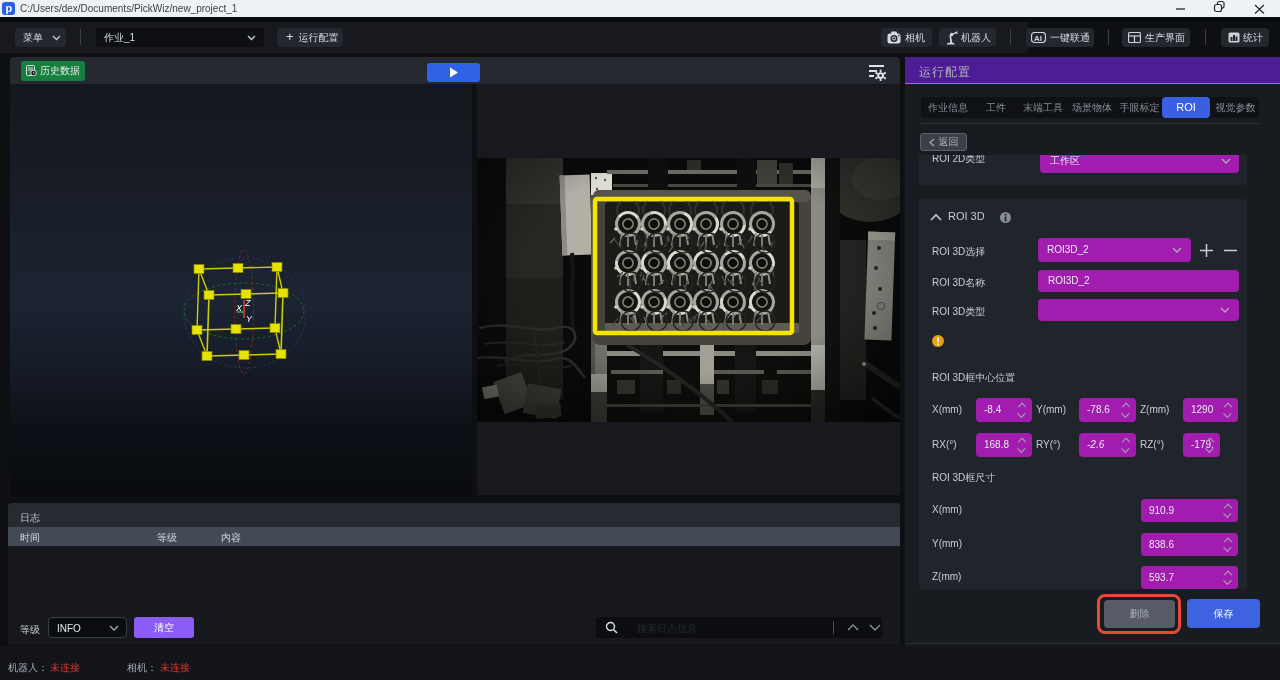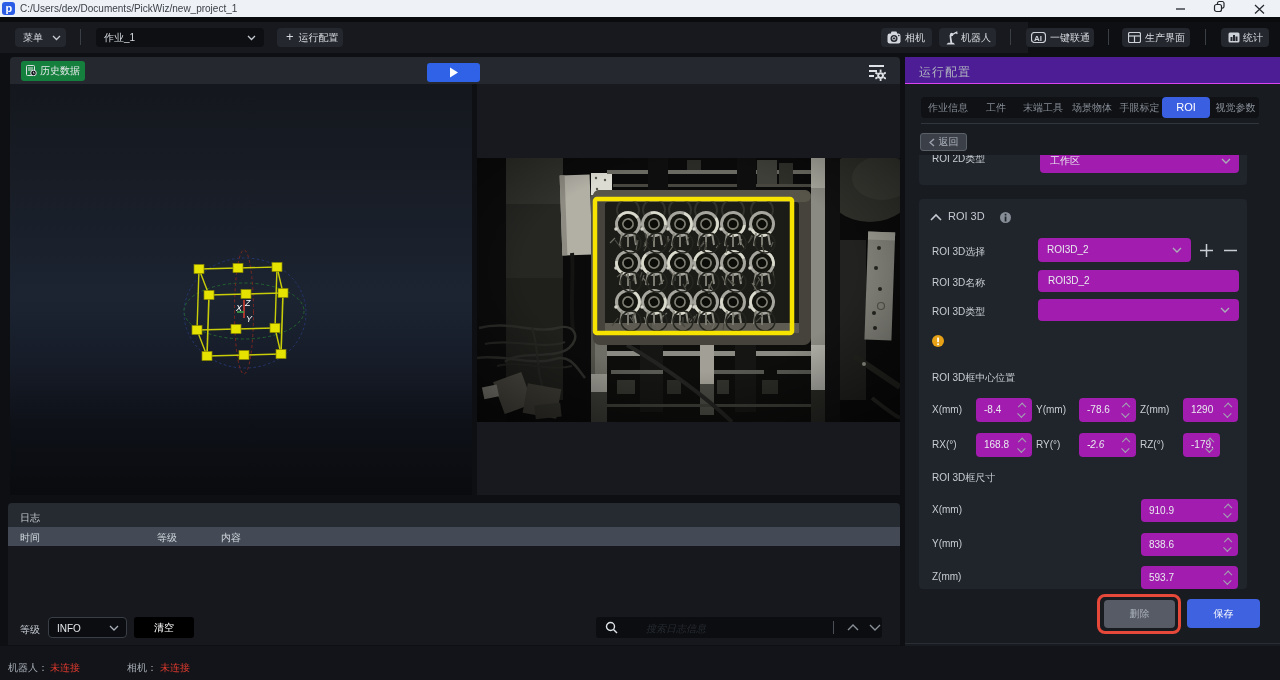--- a/index.html
+++ b/index.html
@@ -658,27 +658,27 @@
   <span style="position:absolute;left:12px;top:4px;">时间</span>
   <span style="position:absolute;left:149px;top:4px;">等级</span>
   <span style="position:absolute;left:213px;top:4px;">内容</span>
 </div>
 <div id="logbody">
   <span class="lbl" style="left:12px;top:77px;">等级</span>
   <div class="inp" style="left:40px;top:71px;width:79px;height:21px;line-height:21px;border:1px solid #3a3f47;background:#0b0d10;"><span style="margin-left:8px;color:#e2e5e9;">INFO</span>
     <svg class="chev" style="right:7px;top:7px;" width="10" height="7">
         <path d="M1 1 L5 5 L9 1" stroke="#aab0b8" stroke-width="1.3" fill="none"></path>
       </svg></div>
-  <div style="position:absolute;left:126px;top:71px;width:60px;height:21px;background:#000000;border-radius:3px;color:#fff;font-size:10px;text-align:center;line-height:21px;">清空</div>
+  <div style="position:absolute;left:126px;top:71px;width:60px;height:21px;background:#8b5cf6;border-radius:3px;color:#fff;font-size:10px;text-align:center;line-height:21px;">清空</div>
   <div style="position:absolute;left:588px;top:71px;width:286px;height:21px;background:#0b0d10;border-radius:3px;">
     <svg style="position:absolute;left:9px;top:4px;" width="14" height="14">
         <circle cx="5.5" cy="5.5" r="4" fill="none" stroke="#dfe3e8" stroke-width="1.4"></circle>
         <line x1="8.5" y1="8.5" x2="12" y2="12" stroke="#dfe3e8" stroke-width="1.4"></line>
       </svg>
-    <span style="position:absolute;left:50px;top:5px;font-size:10px;color:#272c33;font-style:italic;">搜索日志信息</span>
+    <span style="position:absolute;left:41px;top:5px;font-size:10px;color:#272c33;">搜索日志信息</span>
     <div style="position:absolute;left:237px;top:4px;width:1px;height:13px;background:#4a4f57;"></div>
     <svg style="position:absolute;left:251px;top:7px;" width="12" height="8">
         <path d="M1 6 L6 1 L11 6" stroke="#8a9099" stroke-width="1.4" fill="none"></path>
       </svg>
     <svg style="position:absolute;left:273px;top:7px;" width="12" height="8">
         <path d="M1 1 L6 6 L11 1" stroke="#8a9099" stroke-width="1.4" fill="none"></path>
       </svg>
   </div>
 </div>
 

